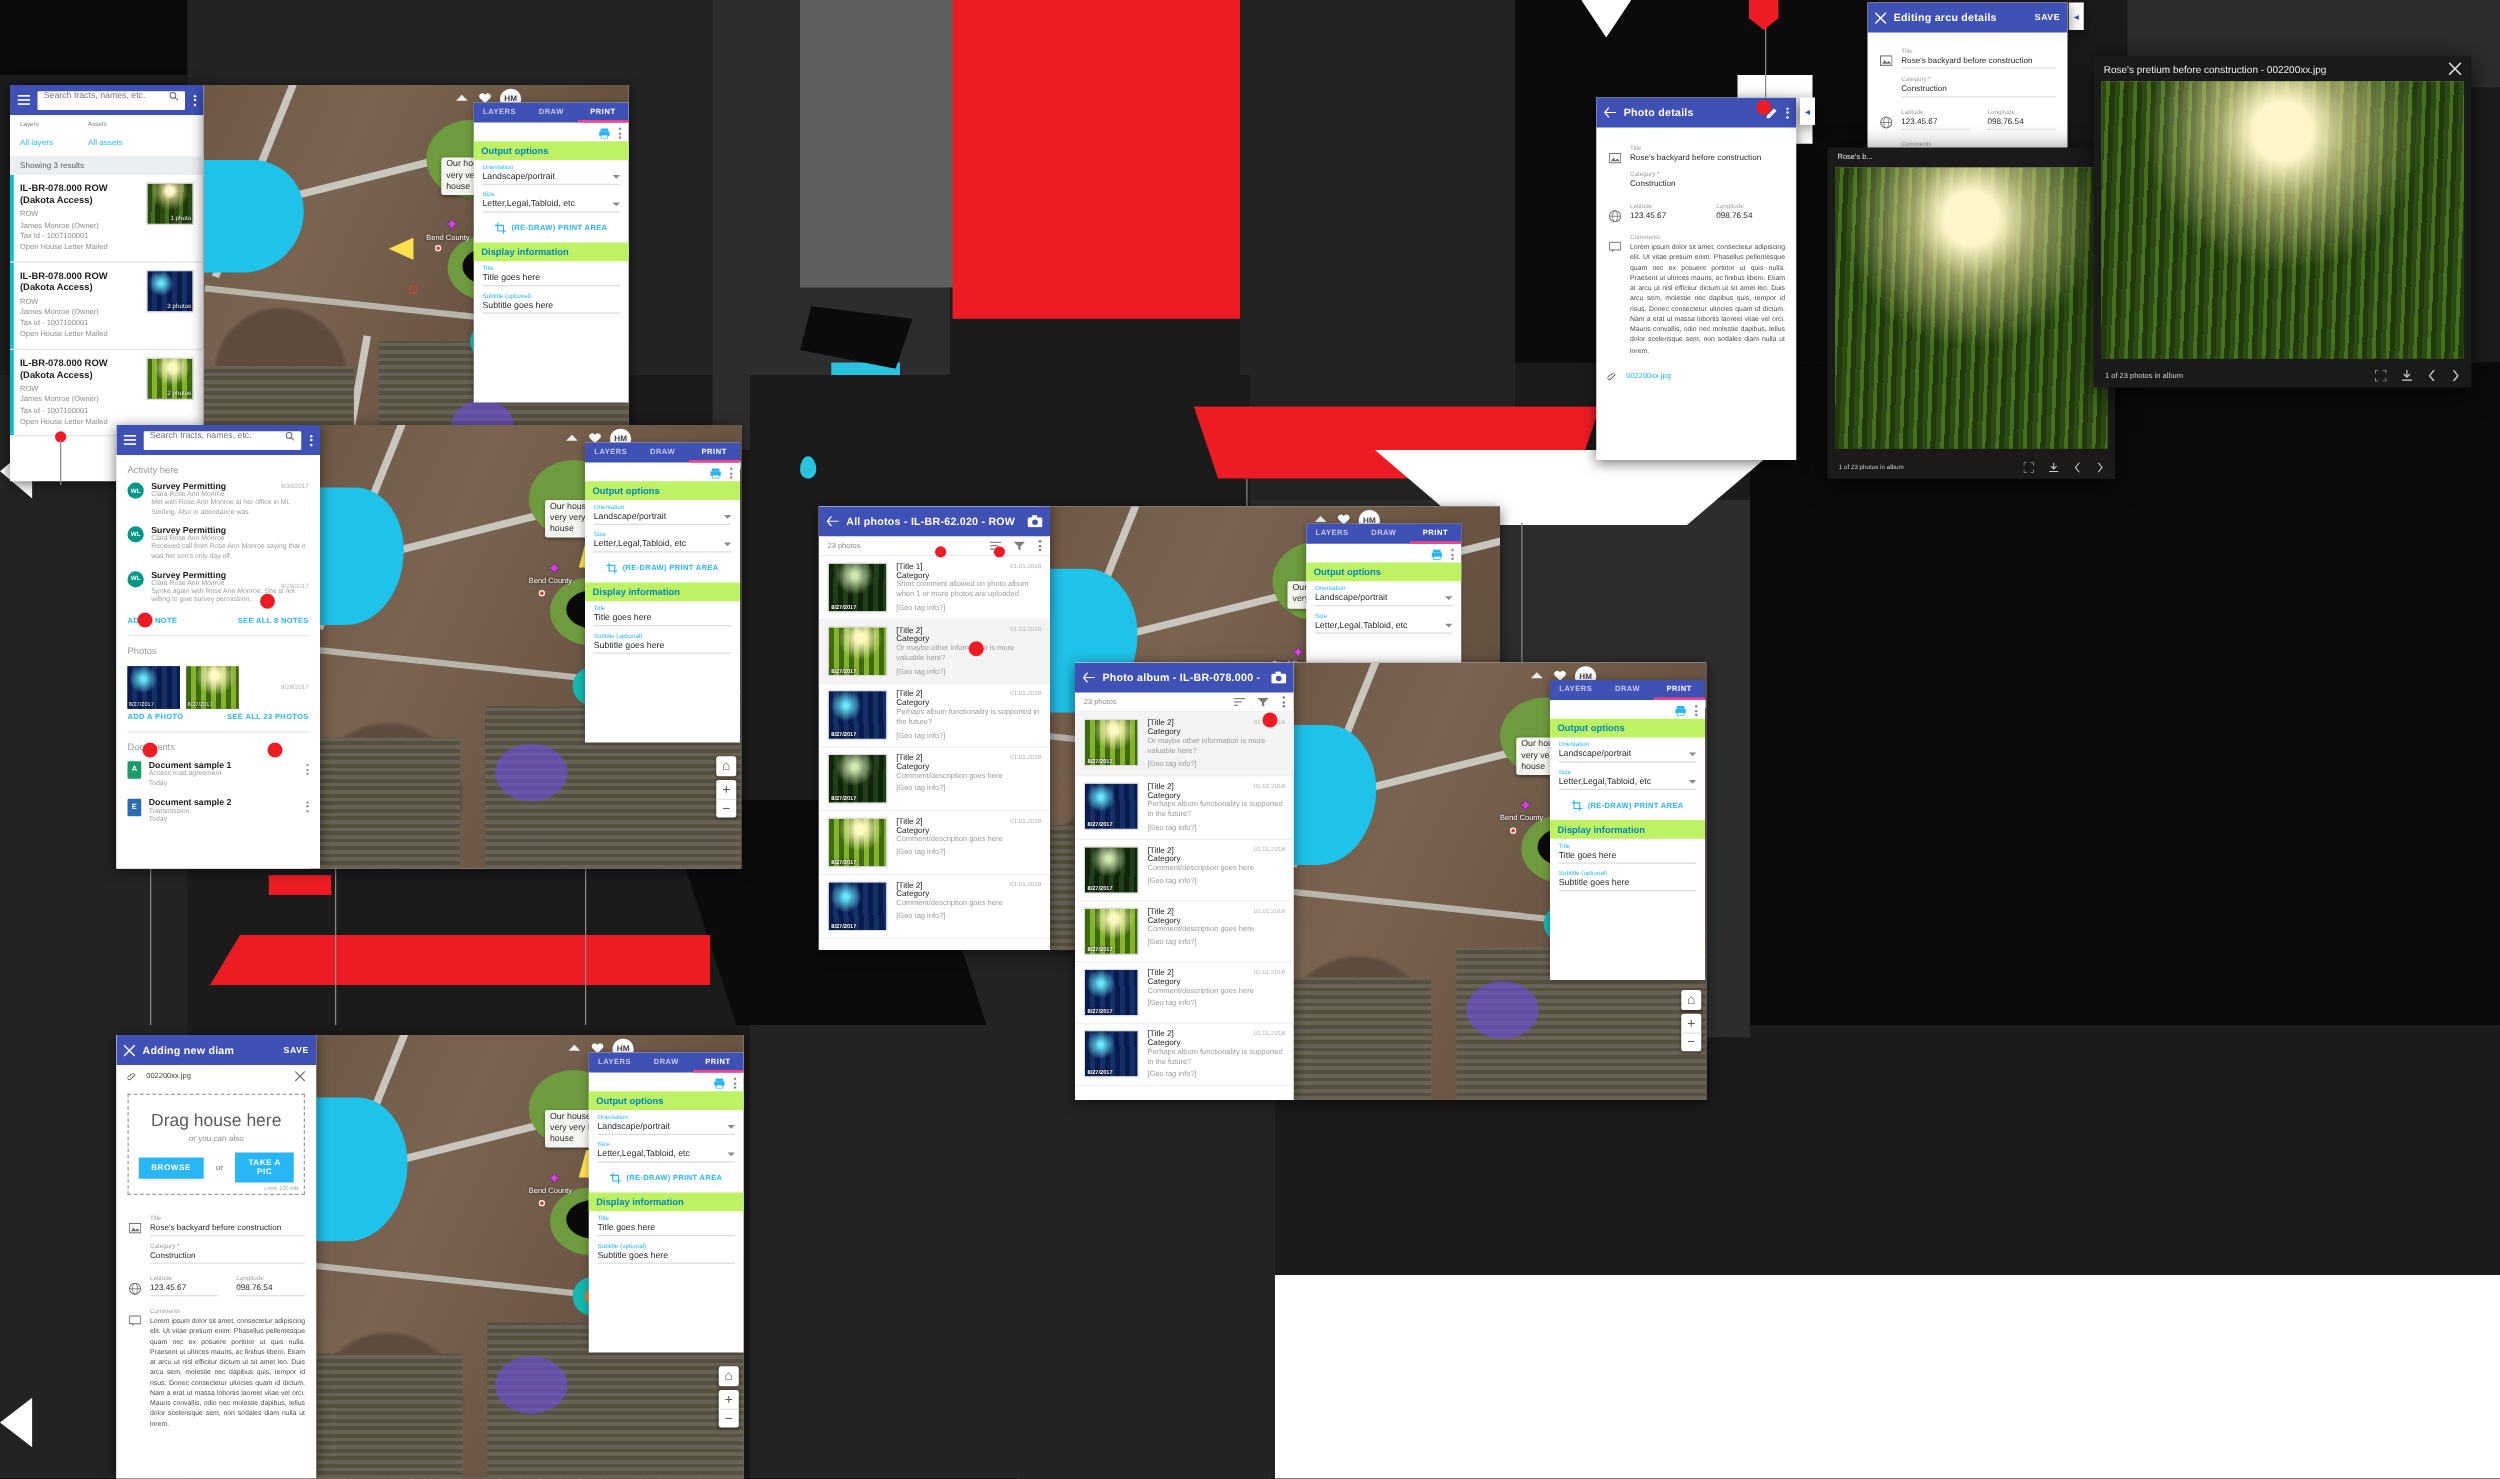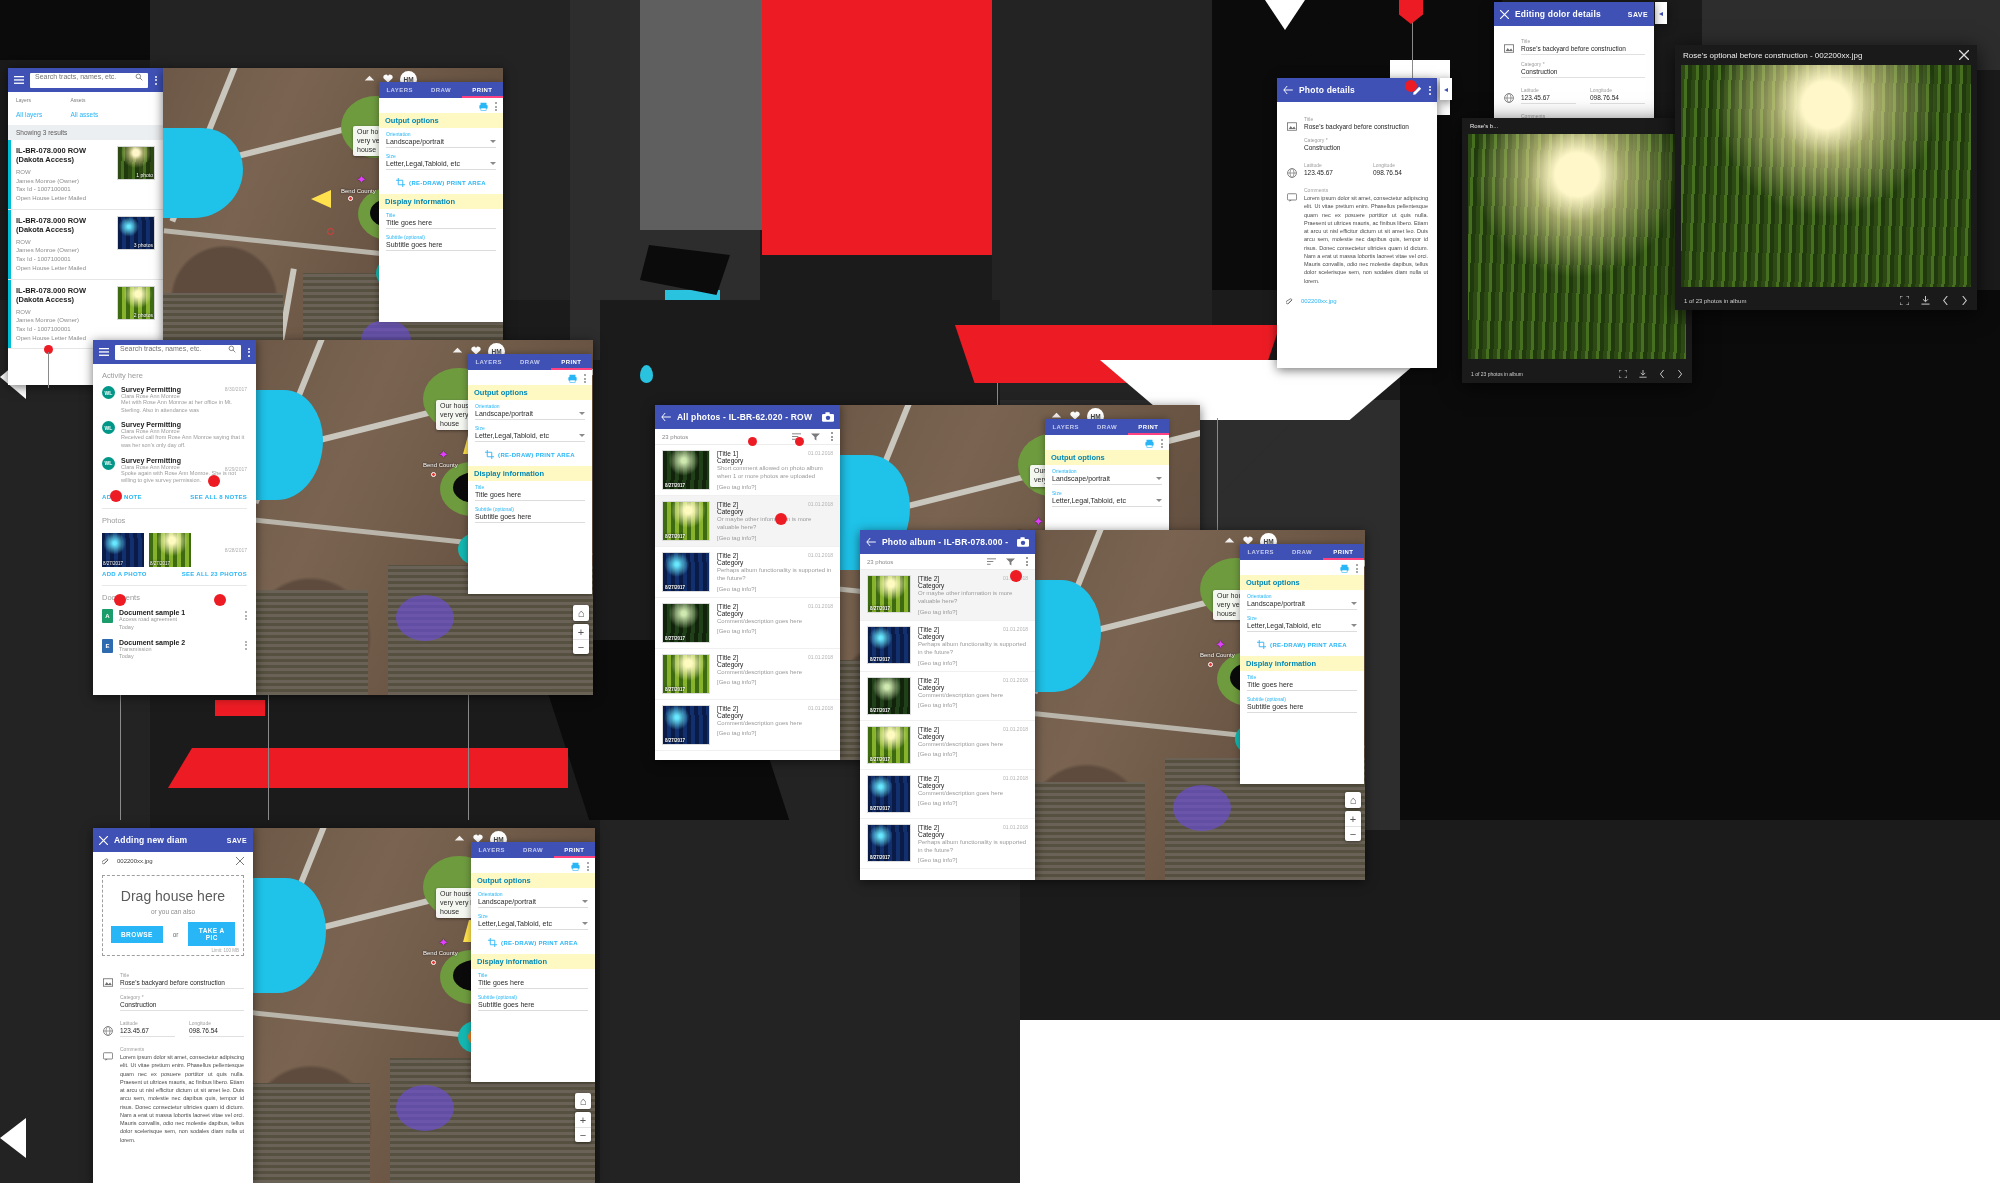--- a/index.html
+++ b/index.html
@@ -69,21 +69,21 @@
   .map-zoom { width:16px;background:#fff;border-radius:2px;box-shadow:0 1px 3px rgba(0,0,0,.45);}
   .map-zoom div { height:15px;display:flex;align-items:center;justify-content:center;color:#555;font-size:11px;}
   .map-zoom div+div { border-top:1px solid #e2e2e2; }
 
   
   .tabbar { background:#3f51b5; display:flex; height:16px; align-items:stretch; }
   .tab { flex:1; display:flex; align-items:center; justify-content:center; color:#c7cdf0; font-size:6px;
          font-weight:700; letter-spacing:.45px; }
   .tab.active { color:#fff; box-shadow:inset 0 -2px 0 #ff4081; }
   .print-toolrow { display:flex; justify-content:flex-end; gap:6px; padding:4px 6px 2px; color:#29b6f6; }
-  .sect-head { background:#fef9c3; color:#0288b6; font-size:7.5px; padding:3px 6px; font-weight:600; }
+  .sect-head { background:#bef264; color:#0288b6; font-size:7.5px; padding:3px 6px; font-weight:600; }
   .fld { padding:3px 7px 2px; }
   .fld label { display:block; color:#29b6f6; font-size:5px; margin-bottom:1px; }
   .fld .val { font-size:7px; color:#2b2b2b; border-bottom:1px solid #dcdcdc; padding-bottom:2px;
               display:flex; align-items:center; justify-content:space-between; }
   .caret { width:0;height:0;border-left:3px solid transparent;border-right:3px solid transparent;
            border-top:3px solid #8a8a8a; }
   .redraw { display:flex; align-items:center; justify-content:center; gap:4px; color:#29b6f6;
             font-size:6px; font-weight:700; letter-spacing:.3px; padding:6px 0 7px; }
 
   
@@ -1323,21 +1323,21 @@
     <div style="display:flex;align-items:center;justify-content:center;height:100%;color:#3f51b5;font-size:8px;">◂</div>
   </div>
 
   <div class="panel" style="left:1494px;top:2px;width:160px;height:350px;">
     <div class="appbar">
       <span class="ico">
           <svg width="9" height="9" viewBox="0 0 10 10">
             <path d="M0 0 L10 10 M10 0 L0 10" stroke="#fff" stroke-width="1.3"></path>
           </svg>
         </span>
-      <span class="appbar-title">Editing dolor details</span>
+      <span class="appbar-title">Editing arcu details</span>
       <span class="save-lnk">SAVE</span>
     </div>
     <div class="frm" style="padding-top:12px;">
       <div class="frow">
         <span class="fi">
             <svg width="10" height="9" viewBox="0 0 12 10">
               <rect x=".5" y=".5" width="11" height="9" fill="none" stroke="#707070" stroke-width="1"></rect>
               <path d="M2 8 L4.5 4.5 L6.5 7 L8.5 5 L10.5 8 Z" fill="#707070"></path>
             </svg>
           </span>
@@ -1416,21 +1416,21 @@
       <span class="ico">
           <svg width="6" height="8" viewBox="0 0 6 10">
             <path d="M1 0 L5 5 L1 10" stroke="#ccc" stroke-width="1.2" fill="none"></path>
           </svg>
         </span>
     </div>
   </div>
 
   <div class="lightbox" style="left:1675px;top:45px;width:302px;height:265px;">
     <div class="lb-head">
-      <span class="t">Rose's optional before construction - 002200xx.jpg</span>
+      <span class="t">Rose's pretium before construction - 002200xx.jpg</span>
       <span class="ico">
           <svg width="10" height="10" viewBox="0 0 10 10">
             <path d="M0 0 L10 10 M10 0 L0 10" stroke="#ddd" stroke-width="1.3"></path>
           </svg>
         </span>
     </div>
     <div class="ph ph-forest-sun" style="position:absolute;left:6px;top:20px;width:290px;height:222px;"></div>
     <div class="lb-foot" style="position:absolute;left:0;bottom:0;width:100%;">
       <span class="t">1 of 23 photos in album</span>
       <span class="ico">

